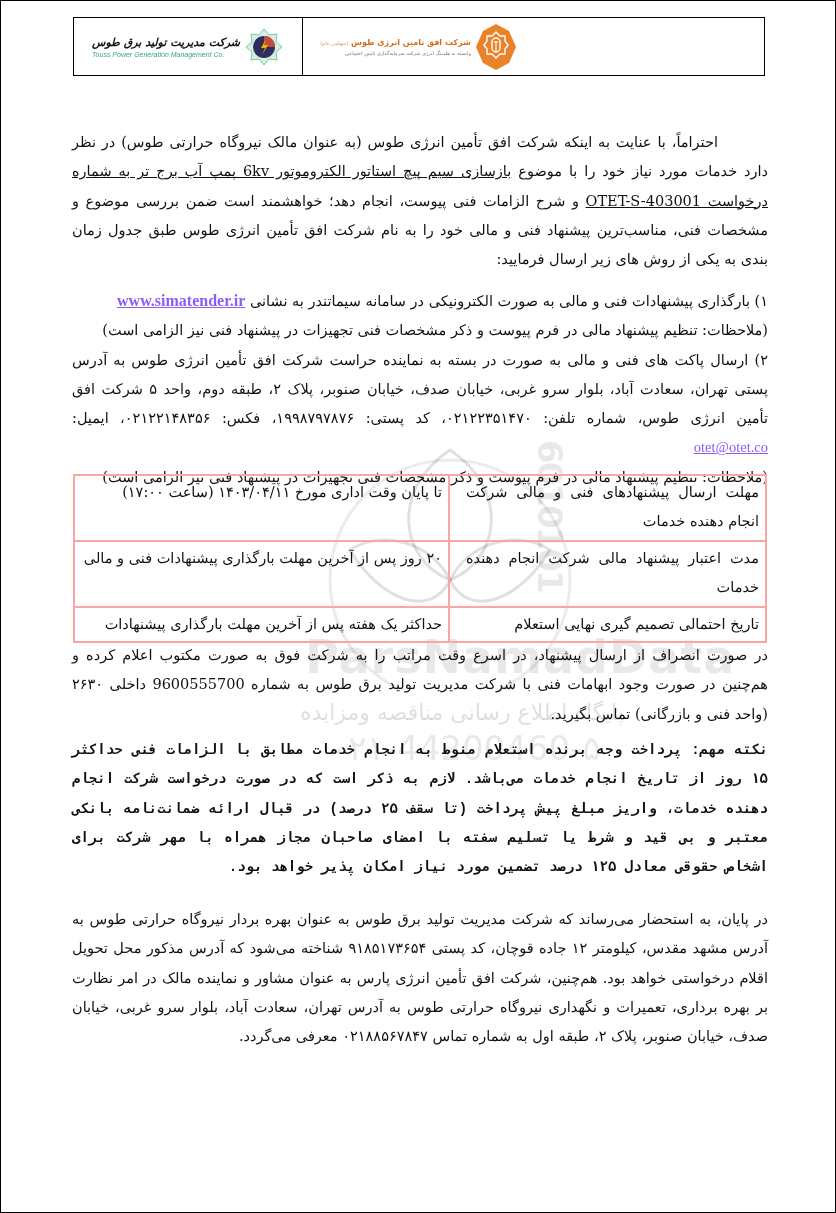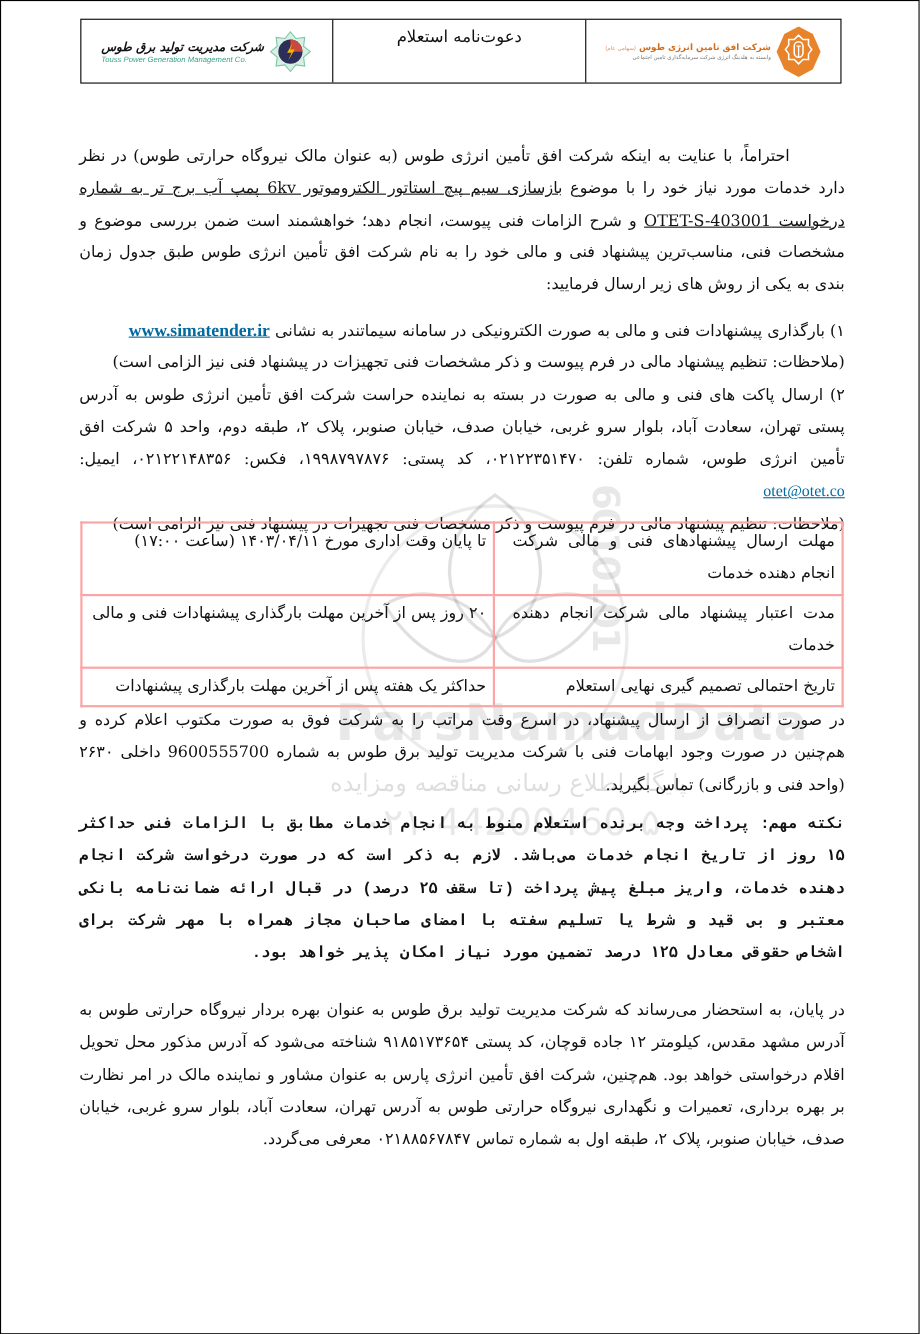--- a/index.html
+++ b/index.html
@@ -16,21 +16,21 @@
   .tpgm-fa { font-family:"DejaVu Sans", sans-serif; font-weight:bold; font-size:11px; color:#111; }
   .tpgm-en { font-family:"Liberation Sans", sans-serif; font-size:7px; color:#3aa58a; direction:ltr; text-align:left; margin-top:2px; }
   .afogh-fa { font-family:"DejaVu Sans", sans-serif; font-size:8px; color:#d36d1c; font-weight:bold; direction:rtl; }
   .afogh-fa .sub { font-weight:normal; font-size:5px; color:#e09060; }
   .afogh-sub { font-family:"DejaVu Sans", sans-serif; font-size:5px; color:#777; direction:rtl; margin-top:3px; }
 
   .body-text { position:absolute; left:72px; width:696px; direction:rtl; text-align:justify; font-size:14.5px; line-height:29.3px; }
   .para { margin:0; }
   .indent { text-indent:50px; }
   .underline { text-decoration:underline; }
-  a.link { color:#0369a1; text-decoration:underline; }
+  a.link { color:#8b5cf6; text-decoration:underline; }
   .bold-link { font-weight:bold; font-size:16px; }
   .latin { font-family:"Liberation Serif", serif; direction:ltr; unicode-bidi:embed; }
 
   table.sched { position:absolute; left:73px; top:474px; width:694px; border-collapse:collapse; direction:rtl; font-size:14.5px; }
   table.sched td { border:2px solid #fca5a5; padding:2px 6px; vertical-align:top; line-height:29px; text-align:justify; }
   table.sched td.k { width:293px;padding-left:16px; }
   .bold-block { font-family:Liberation Mono, monospace; font-weight:bold; font-size:14px; line-height:29.3px; }
 
   .watermark { position:absolute; pointer-events:none; color:rgba(0,0,0,0.09); font-family:"DejaVu Sans", sans-serif; }
 </style>
@@ -46,23 +46,20 @@
         <div class="tpgm-fa">شرکت مدیریت تولید برق طوس</div>
         <div class="tpgm-en">Touss Power Generation Management Co.</div>
       </div>
       <svg width="40" height="40" viewBox="0 0 40 40">
         <polygon points="20,2 25,8 33,7 32,15 38,20 32,25 33,33 25,32 20,38 15,32 7,33 8,25 2,20 8,15 7,7 15,8" fill="#d8efe3" stroke="#7cc7a7" stroke-width="1"></polygon>
         <circle cx="20" cy="20" r="11" fill="#2e2e5a"></circle>
         <path d="M20 9 A11 11 0 0 1 31 20 L20 20 Z" fill="#c84a3a"></path>
         <path d="M22 12 L17 21 L21 21 L18 28 L24 18 L20 18 Z" fill="#f5b300"></path>
       </svg>
     </div>
-  </div>
-  <div class="hcell mid">
-    <div class="doc-title">دعوت‌نامه استعلام</div>
   </div>
   <div class="hcell right">
     <div class="logo-box">
       <div style="text-align:right;">
         <div class="afogh-fa"><span>شرکت افق تامین انرژی طوس</span> <span class="sub">(سهامی عام)</span></div>
         <div class="afogh-sub">وابسته به هلدینگ انرژی شرکت سرمایه‌گذاری تامین اجتماعی</div>
       </div>
       <svg width="42" height="48" viewBox="0 0 42 48">
         <polygon points="21,1 34,8 41,24 34,40 21,47 8,40 1,24 8,8" fill="#e8832a"></polygon>
         <polygon points="21,9 25,13 30,13 30,18 33,22 30,26 30,31 25,31 21,35 17,31 12,31 12,26 9,22 12,18 12,13 17,13" fill="none" stroke="#fff" stroke-width="1.4"></polygon>

